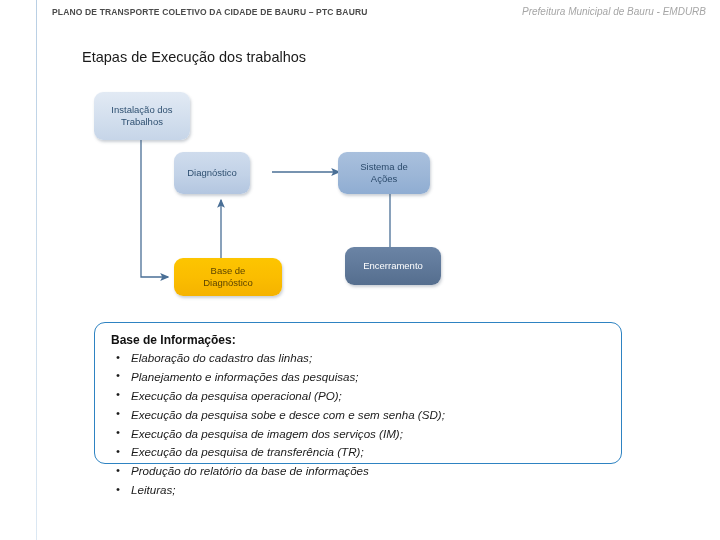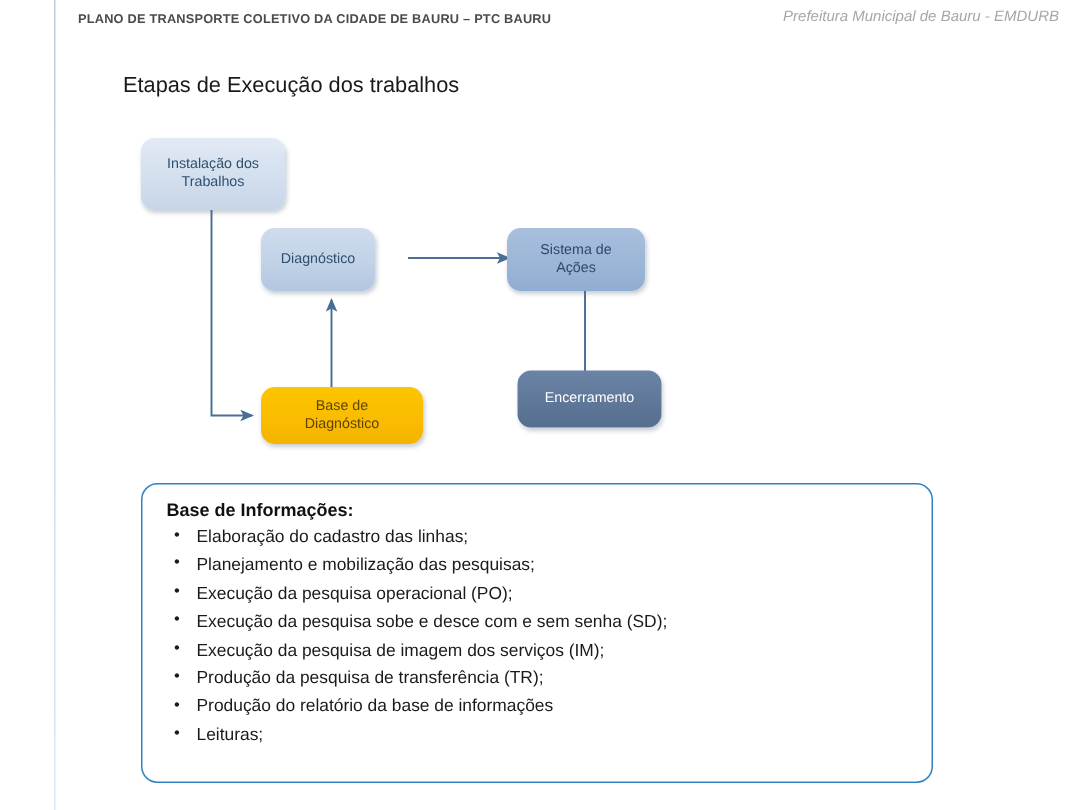--- a/index.html
+++ b/index.html
@@ -111,37 +111,38 @@
     left: 345px; top: 247px; width: 96px; height: 38px;
     background: linear-gradient(to bottom, #6b84a5 0%, #5f7899 55%, #556e8e 100%);
     color: #ffffff;
   }
   
   .info-panel {
     position: absolute;
     left: 94px;
     top: 322px;
     width: 528px;
-    height: 200px;
+    height: 142px;
     border: 1.2px solid #2e83c2;
     border-radius: 11px;
     box-sizing: border-box;
     background: #ffffff;
     padding: 10px 14px 8px 14px;
   }
   .info-heading {
     font-size: 12px;
     font-weight: bold;
     color: #111111;
     margin: 0 0 2px 2px;
   }
   .info-list {
     margin: 0;
     padding: 0;
     list-style: none;
+    font-style: italic;
   }
   .info-list li {
     position: relative;
     font-size: 11.6px;
     color: #1a1a1a;
     padding-left: 22px;
     line-height: 1.63;
     white-space: nowrap;
   }
   .info-list li::before {
@@ -217,23 +218,23 @@
   </div>
 
   <div class="node node-encerramento">
     <span>Encerramento</span>
   </div>
 
   <div class="info-panel">
     <div class="info-heading">Base de Informações:</div>
     <ul class="info-list">
       <li>Elaboração do cadastro das linhas;</li>
-      <li>Planejamento e mobilização das pesquisas;</li>
+      <li>Planejamento e informações das pesquisas;</li>
       <li>Execução da pesquisa operacional (PO);</li>
       <li>Execução da pesquisa sobe e desce com e sem senha (SD);</li>
       <li>Execução da pesquisa de imagem dos serviços (IM);</li>
-      <li>Produção da pesquisa de transferência (TR);</li>
+      <li>Execução da pesquisa de transferência (TR);</li>
       <li>Produção do relatório da base de informações</li>
       <li>Leituras;</li>
     </ul>
   </div>
 
 </div>
 
 </body></html>

